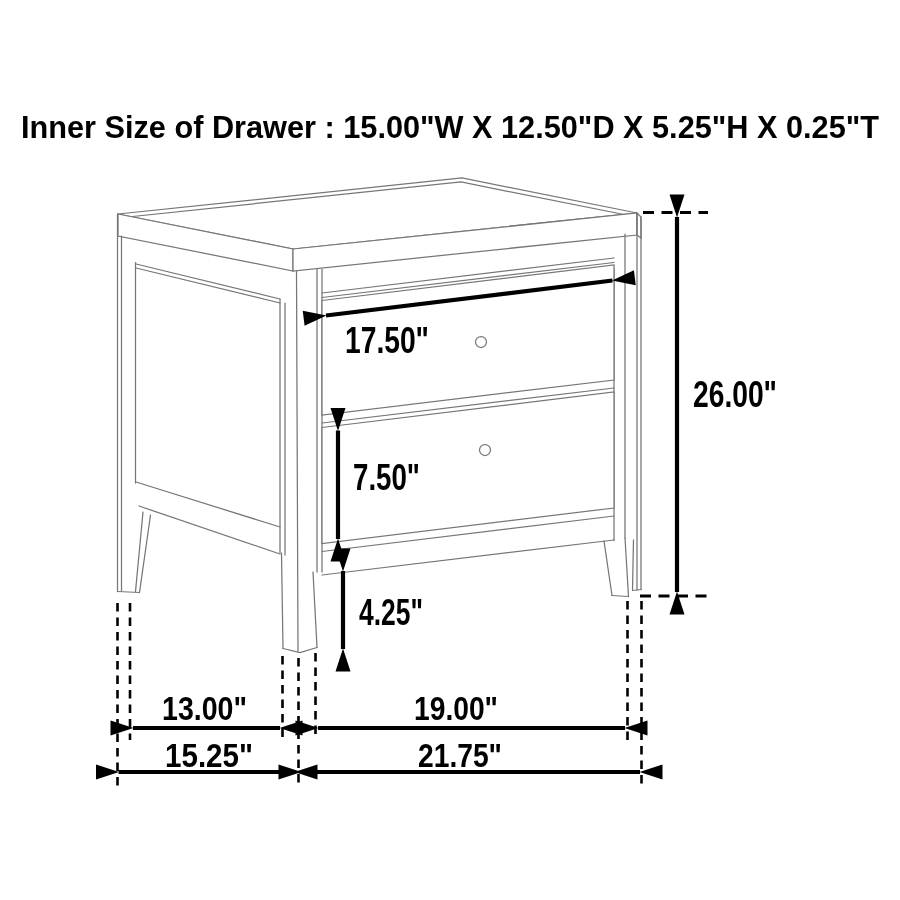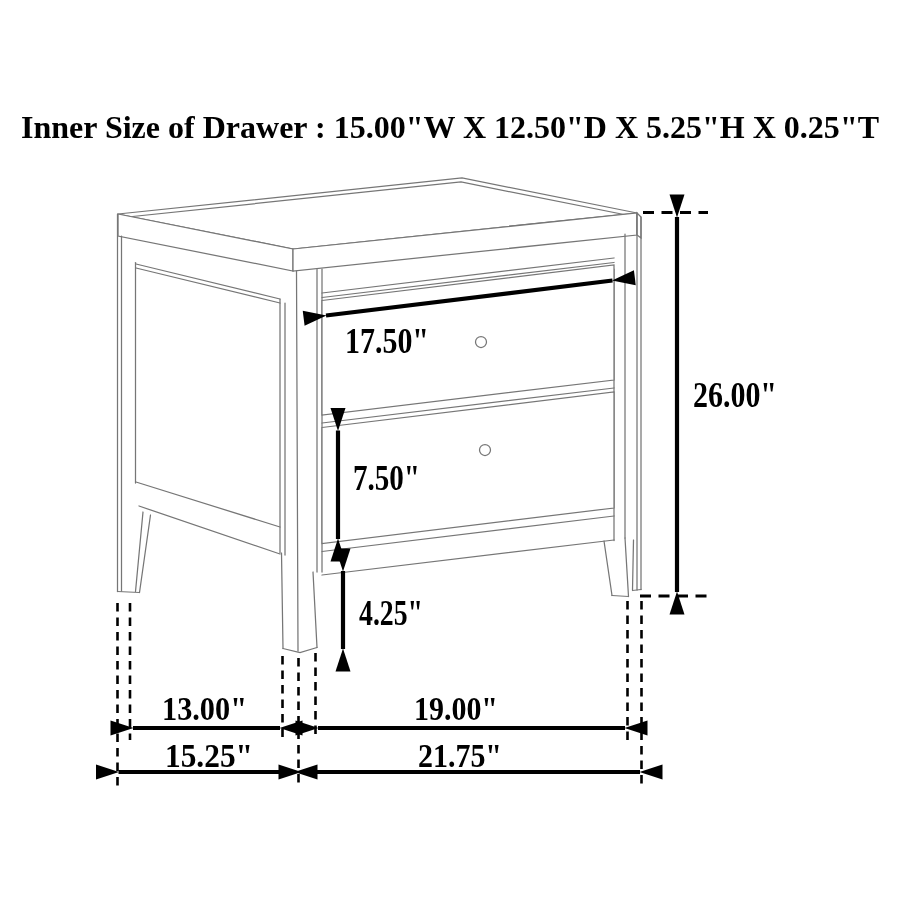--- a/index.html
+++ b/index.html
@@ -1,17 +1,17 @@
 <!DOCTYPE html>
 <html><head>
 <meta charset="utf-8">
 <style>
   html,body{margin:0;padding:0;background:#ffffff;}
   .stage{position:relative;width:900px;height:900px;background:#ffffff;overflow:hidden;
-         font-family:Liberation Serif, serif;}
+         font-family:Liberation Sans, sans-serif;}
   svg{position:absolute;left:0;top:0;}
   .furn{stroke:#767676;stroke-width:1.25;fill:none;stroke-linecap:round;}
   .furnfill{stroke:#767676;stroke-width:1.25;fill:#ffffff;}
   .dim-shaft{stroke:#000000;stroke-width:4.2;fill:none;}
   .dashv{stroke:#000000;stroke-width:2.6;fill:none;stroke-dasharray:8.5 6;}
   .dashh{stroke:#000000;stroke-width:3.2;fill:none;stroke-dasharray:11 7.5;}
   text{fill:#000000;font-weight:bold;}
   .lab{font-size:36px;}
   .lab-s{font-size:33px;}
   .ttl{font-size:32px;}

